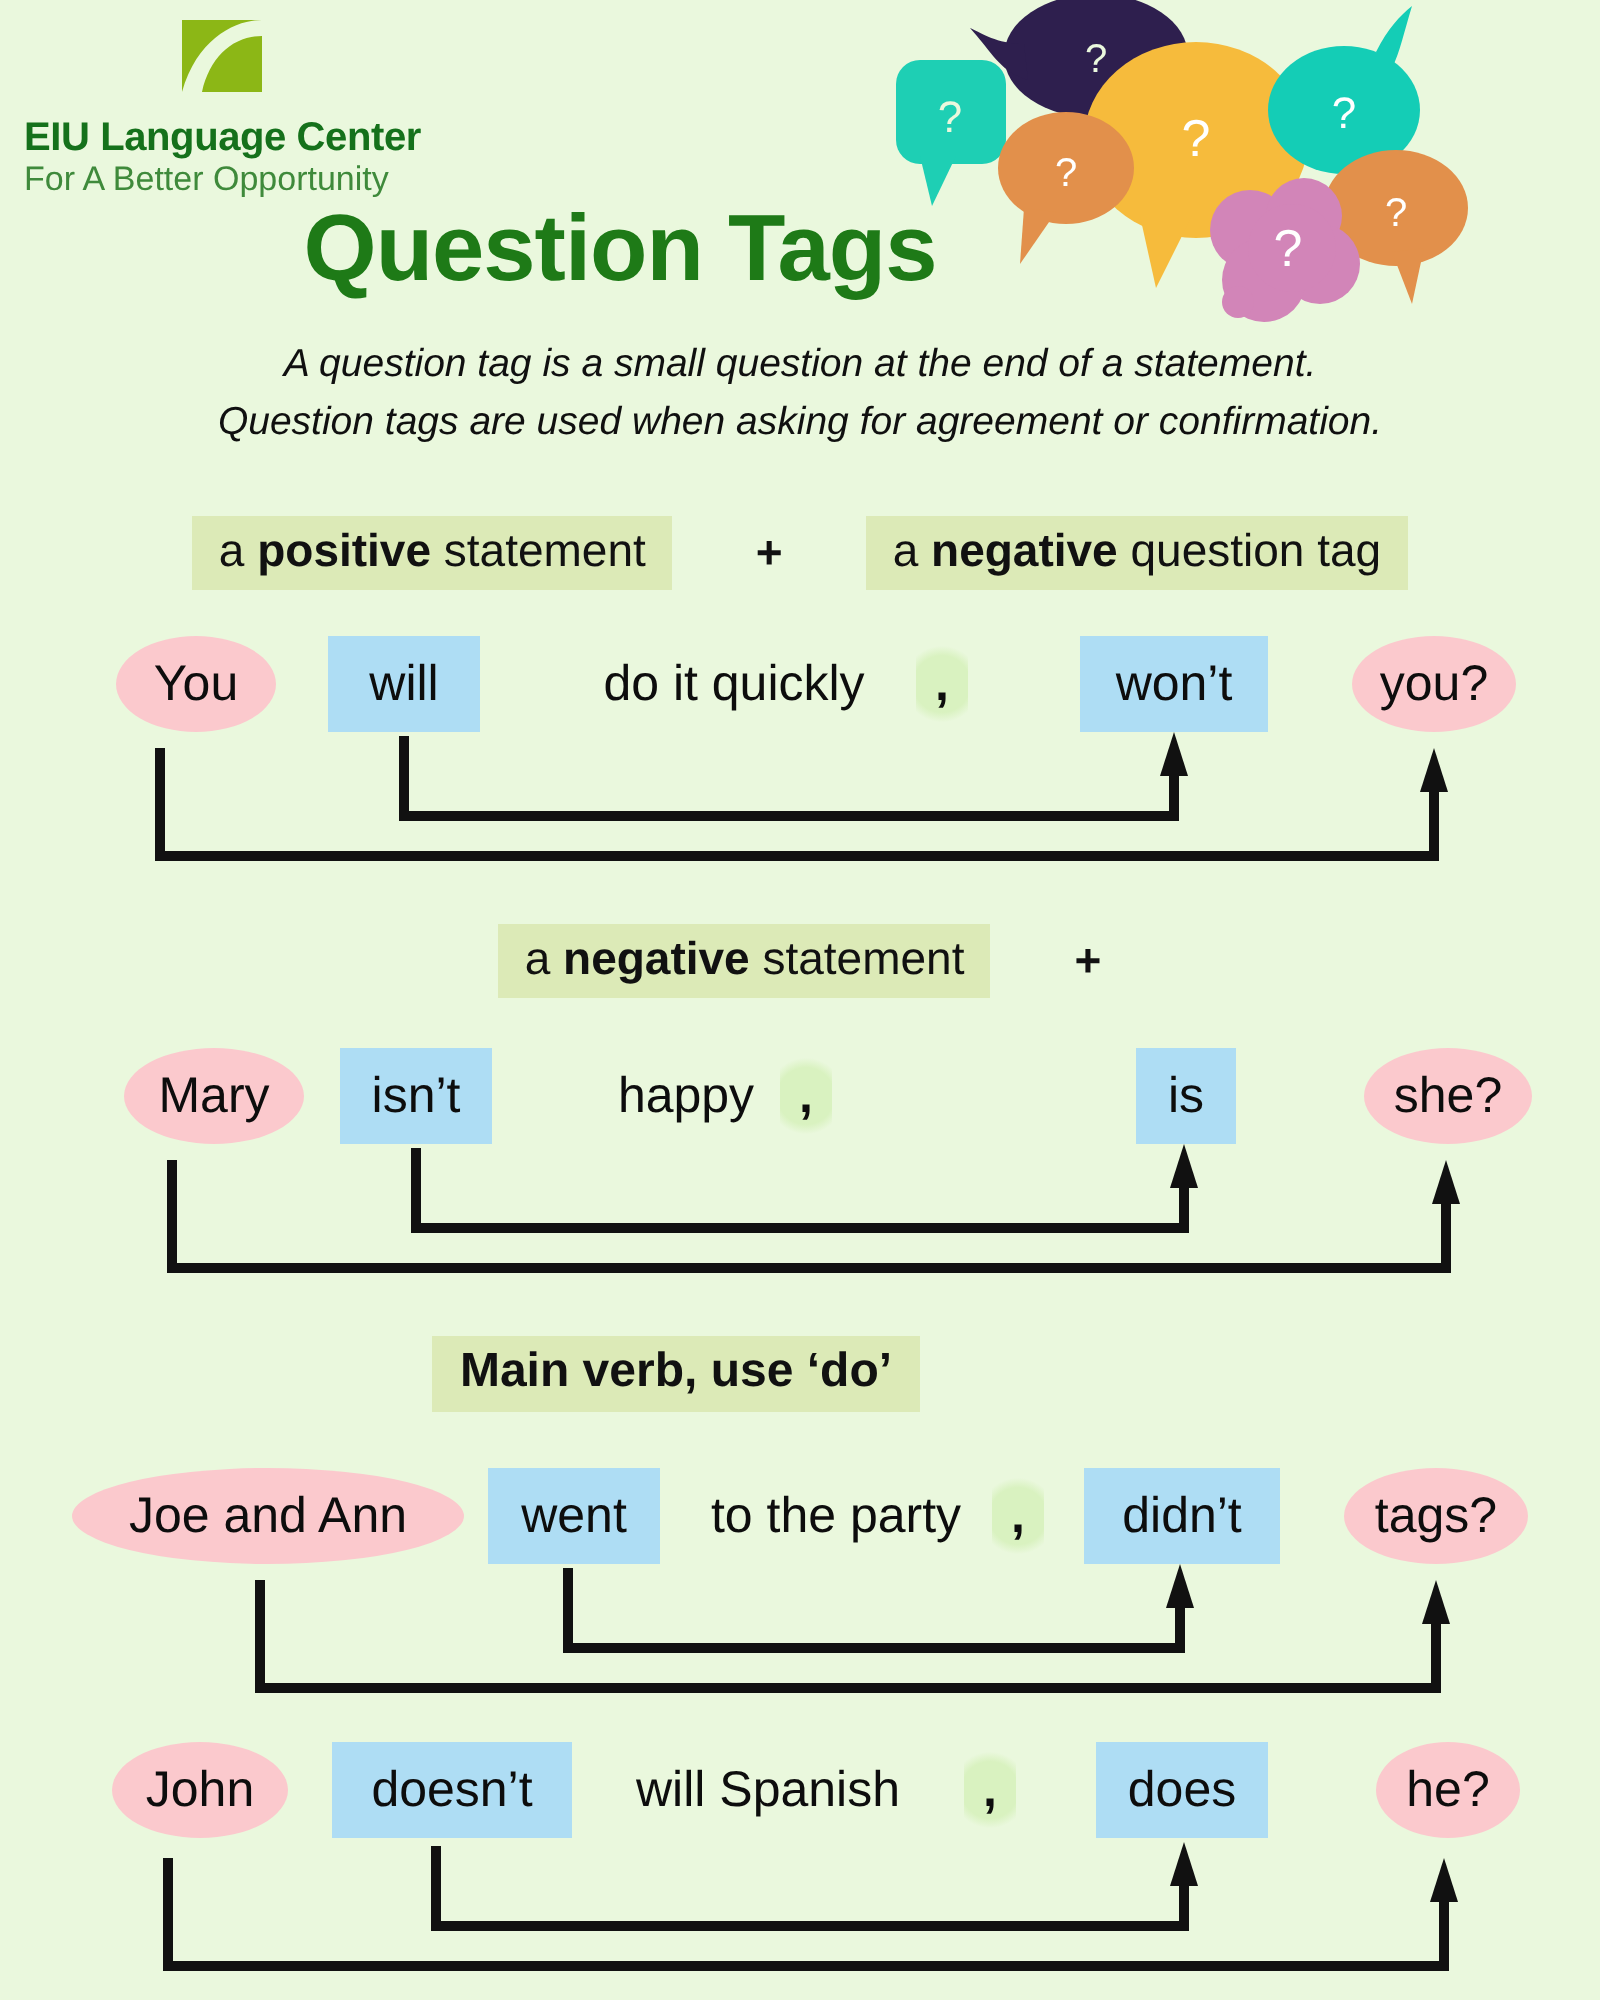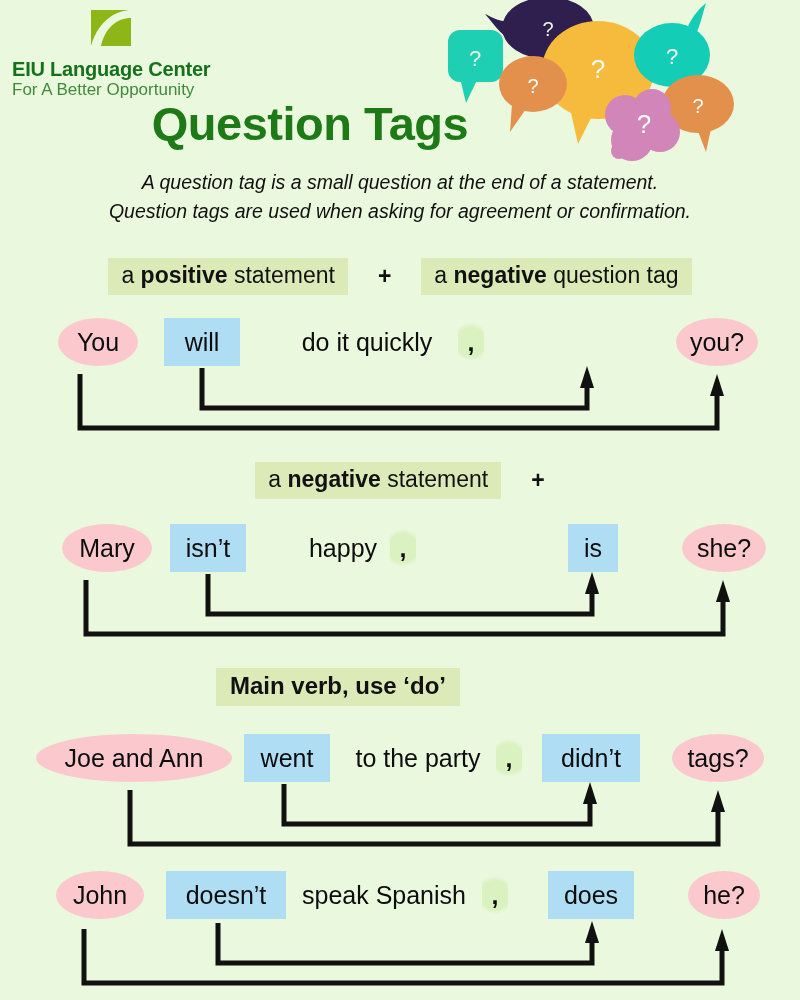--- a/index.html
+++ b/index.html
@@ -79,21 +79,21 @@
     line-height: 1.47;
   }
 
   
   .rule-band {
     position: absolute;
     width: 800px;
     display: flex;
     align-items: center;
     justify-content: center;
-    gap: 30px;
+    gap: 42px;
   }
   .rule-chip {
     background: #DCEAB7;
     padding: 4px 13px 6px 13px;
     font-size: 23px;
     color: #111;
     white-space: nowrap;
   }
   .rule-chip b { font-weight: bold; }
   .rule-plus {
@@ -226,20 +226,21 @@
   <div class="rule-chip"><span>a </span><b>positive</b><span> statement</span></div>
   <div class="rule-plus">+</div>
   <div class="rule-chip"><span>a </span><b>negative</b><span> question tag</span></div>
 </div>
 
 <div class="sentence" style="top:318px;left:0;width:800px">
   <div class="tok pill" style="left:58px;  width:80px">You</div>
   <div class="tok box" style="left:164px; width:76px">will</div>
   <div class="tok plain" style="left:282px; width:170px">do it quickly</div>
   <div class="tok comma" style="left:458px; width:26px">,</div>
+  <div class="tok box" style="left:540px; width:94px">won’t</div>
   <div class="tok pill" style="left:676px; width:82px">you?</div>
 </div>
 <svg class="connectors" style="top:366px;width:800px;height:80px" viewBox="0 0 800 80">
   <path d="M80 8 L80 62 L717 62 L717 30" fill="none" stroke="#111111" stroke-width="5"></path>
   <polygon points="717,8 710,30 724,30" fill="#111111"></polygon>
   <path d="M202 2 L202 42 L587 42 L587 22" fill="none" stroke="#111111" stroke-width="5"></path>
   <polygon points="587,0 580,22 594,22" fill="#111111"></polygon>
 </svg>
 
 <div class="rule-band" style="top:462px">
@@ -277,21 +278,21 @@
 <svg class="connectors" style="top:782px;width:800px;height:80px" viewBox="0 0 800 80">
   <path d="M130 8 L130 62 L718 62 L718 30" fill="none" stroke="#111111" stroke-width="5"></path>
   <polygon points="718,8 711,30 725,30" fill="#111111"></polygon>
   <path d="M284 2 L284 42 L590 42 L590 22" fill="none" stroke="#111111" stroke-width="5"></path>
   <polygon points="590,0 583,22 597,22" fill="#111111"></polygon>
 </svg>
 
 <div class="sentence" style="top:871px;left:0;width:800px">
   <div class="tok pill" style="left:56px;  width:88px">John</div>
   <div class="tok box" style="left:166px; width:120px">doesn’t</div>
-  <div class="tok plain" style="left:286px; width:196px">speak Spanish</div>
+  <div class="tok plain" style="left:286px; width:196px">will Spanish</div>
   <div class="tok comma" style="left:482px; width:26px">,</div>
   <div class="tok box" style="left:548px; width:86px">does</div>
   <div class="tok pill" style="left:688px; width:72px">he?</div>
 </div>
 <svg class="connectors" style="top:919px;width:800px;height:82px" viewBox="0 0 800 82">
   <path d="M84 10 L84 64 L722 64 L722 32" fill="none" stroke="#111111" stroke-width="5"></path>
   <polygon points="722,10 715,32 729,32" fill="#111111"></polygon>
   <path d="M218 4 L218 44 L592 44 L592 24" fill="none" stroke="#111111" stroke-width="5"></path>
   <polygon points="592,2 585,24 599,24" fill="#111111"></polygon>
 </svg>

